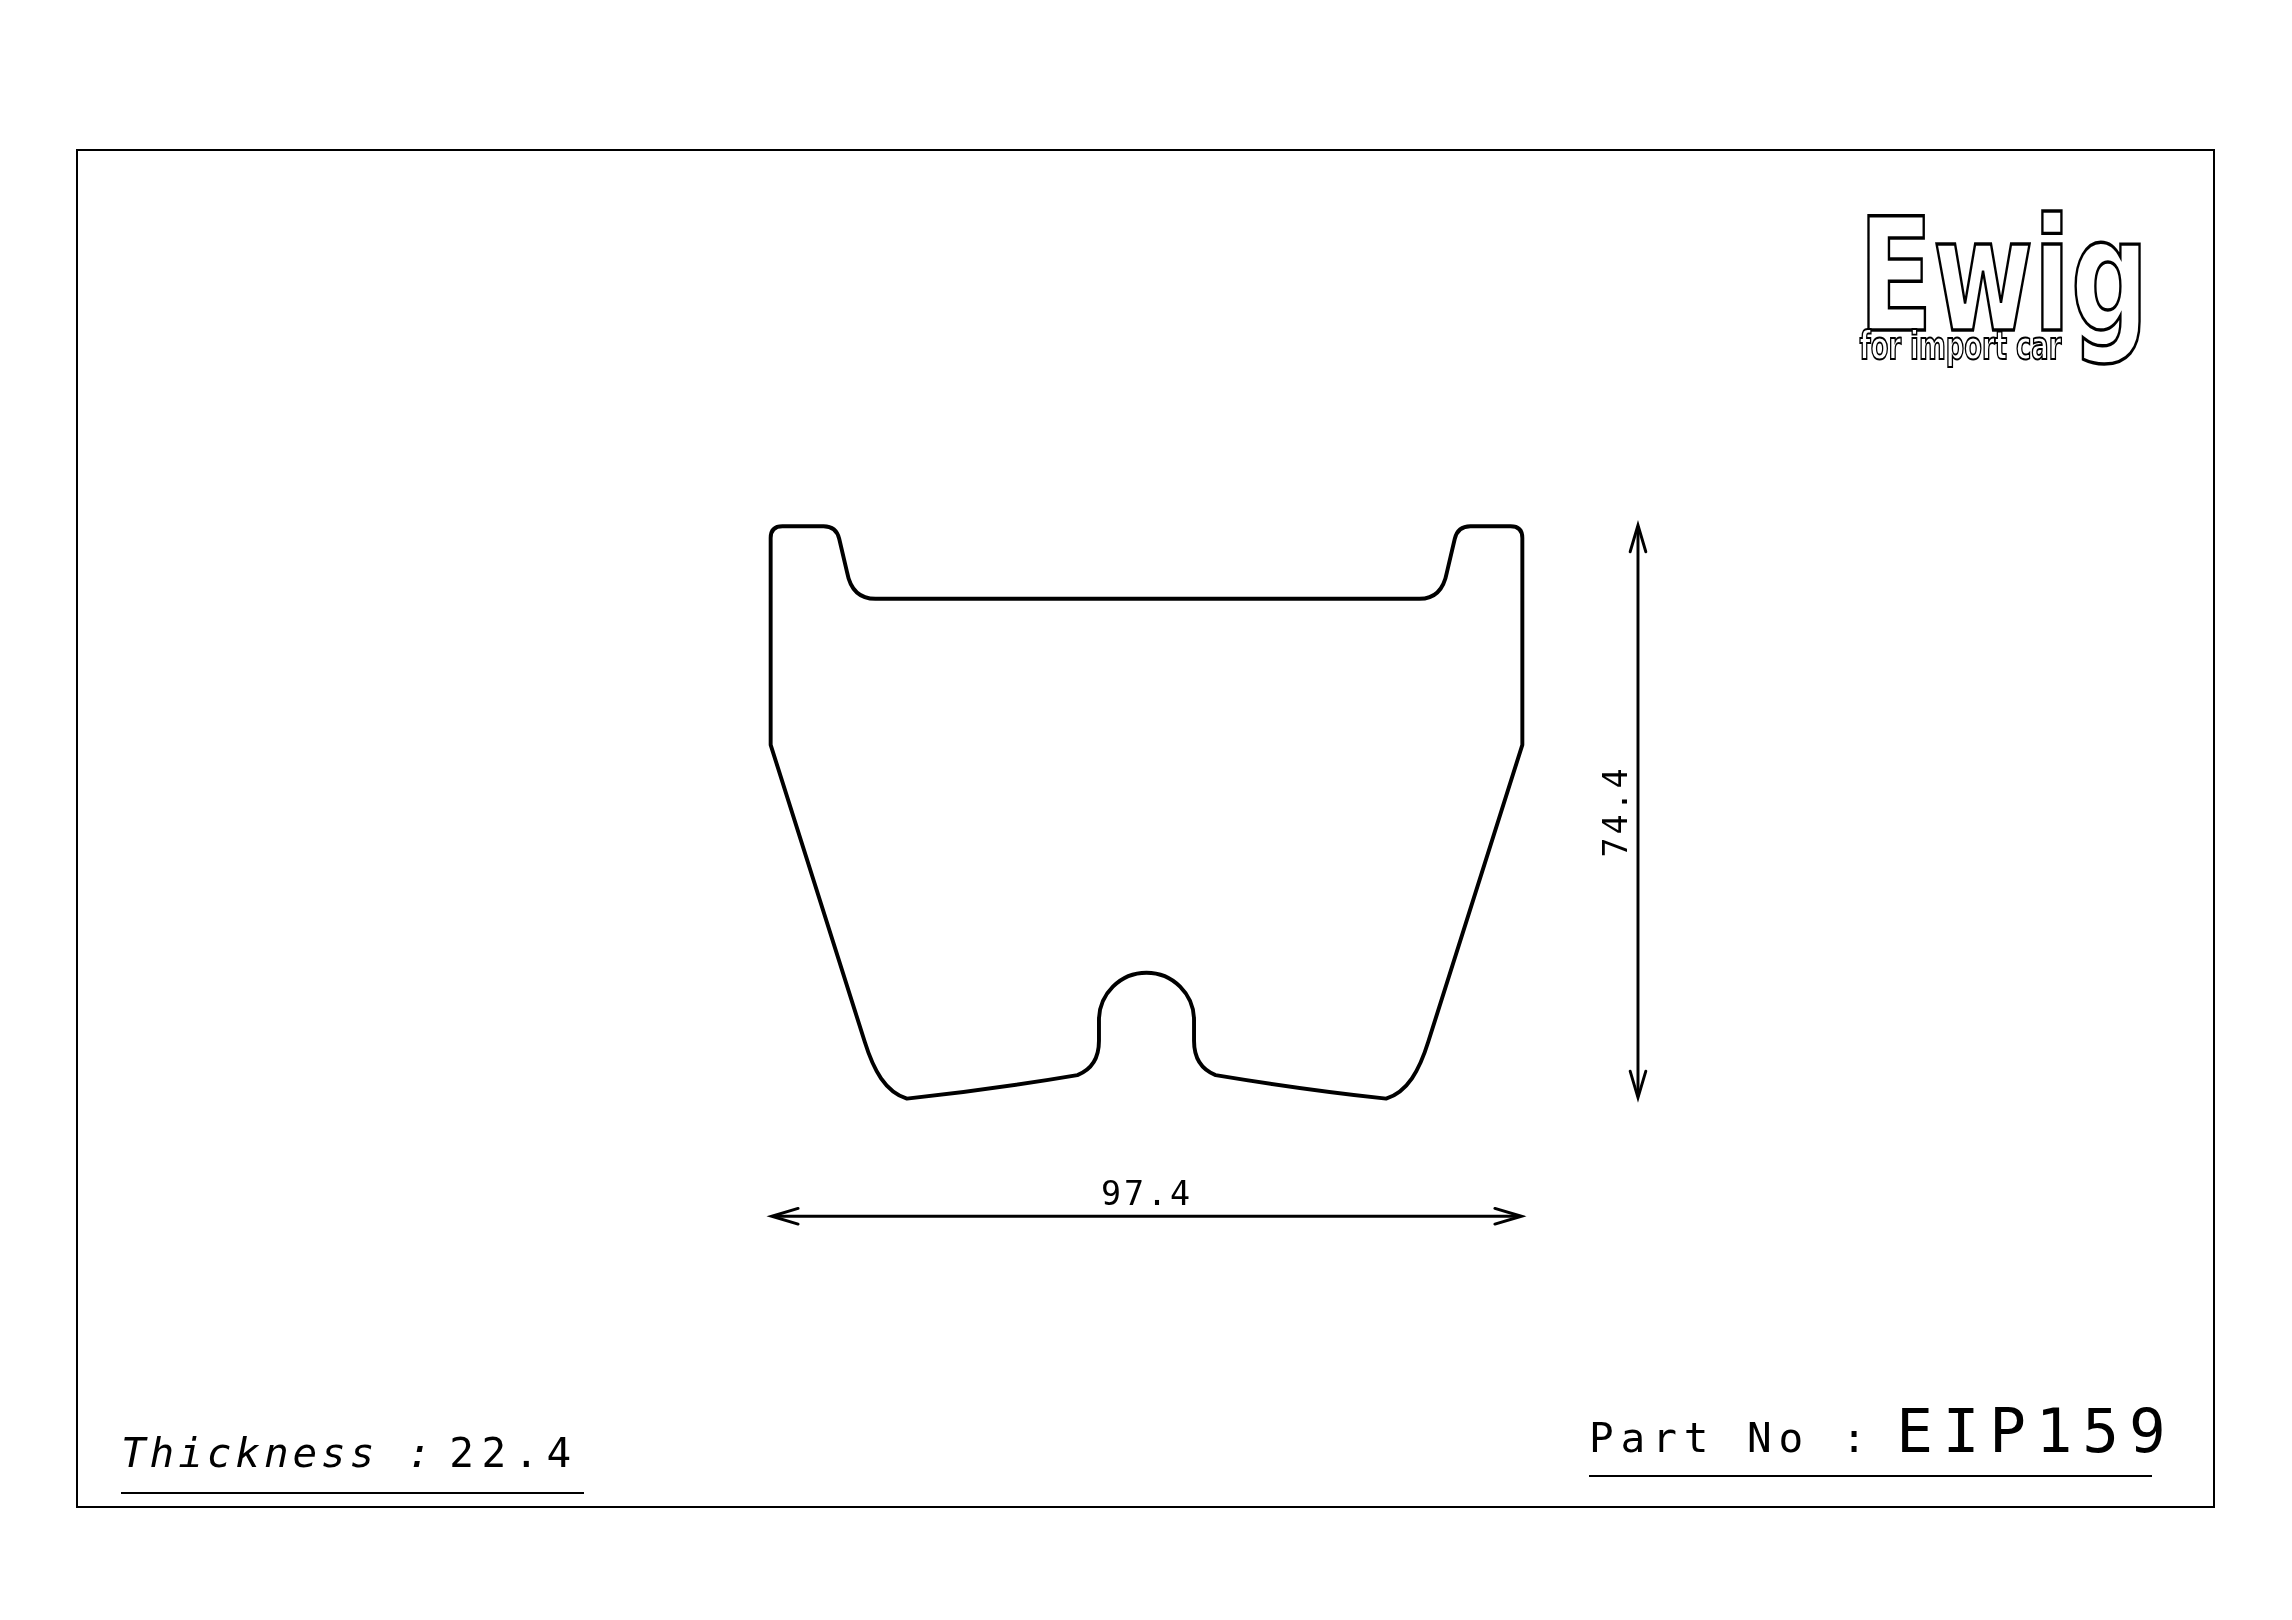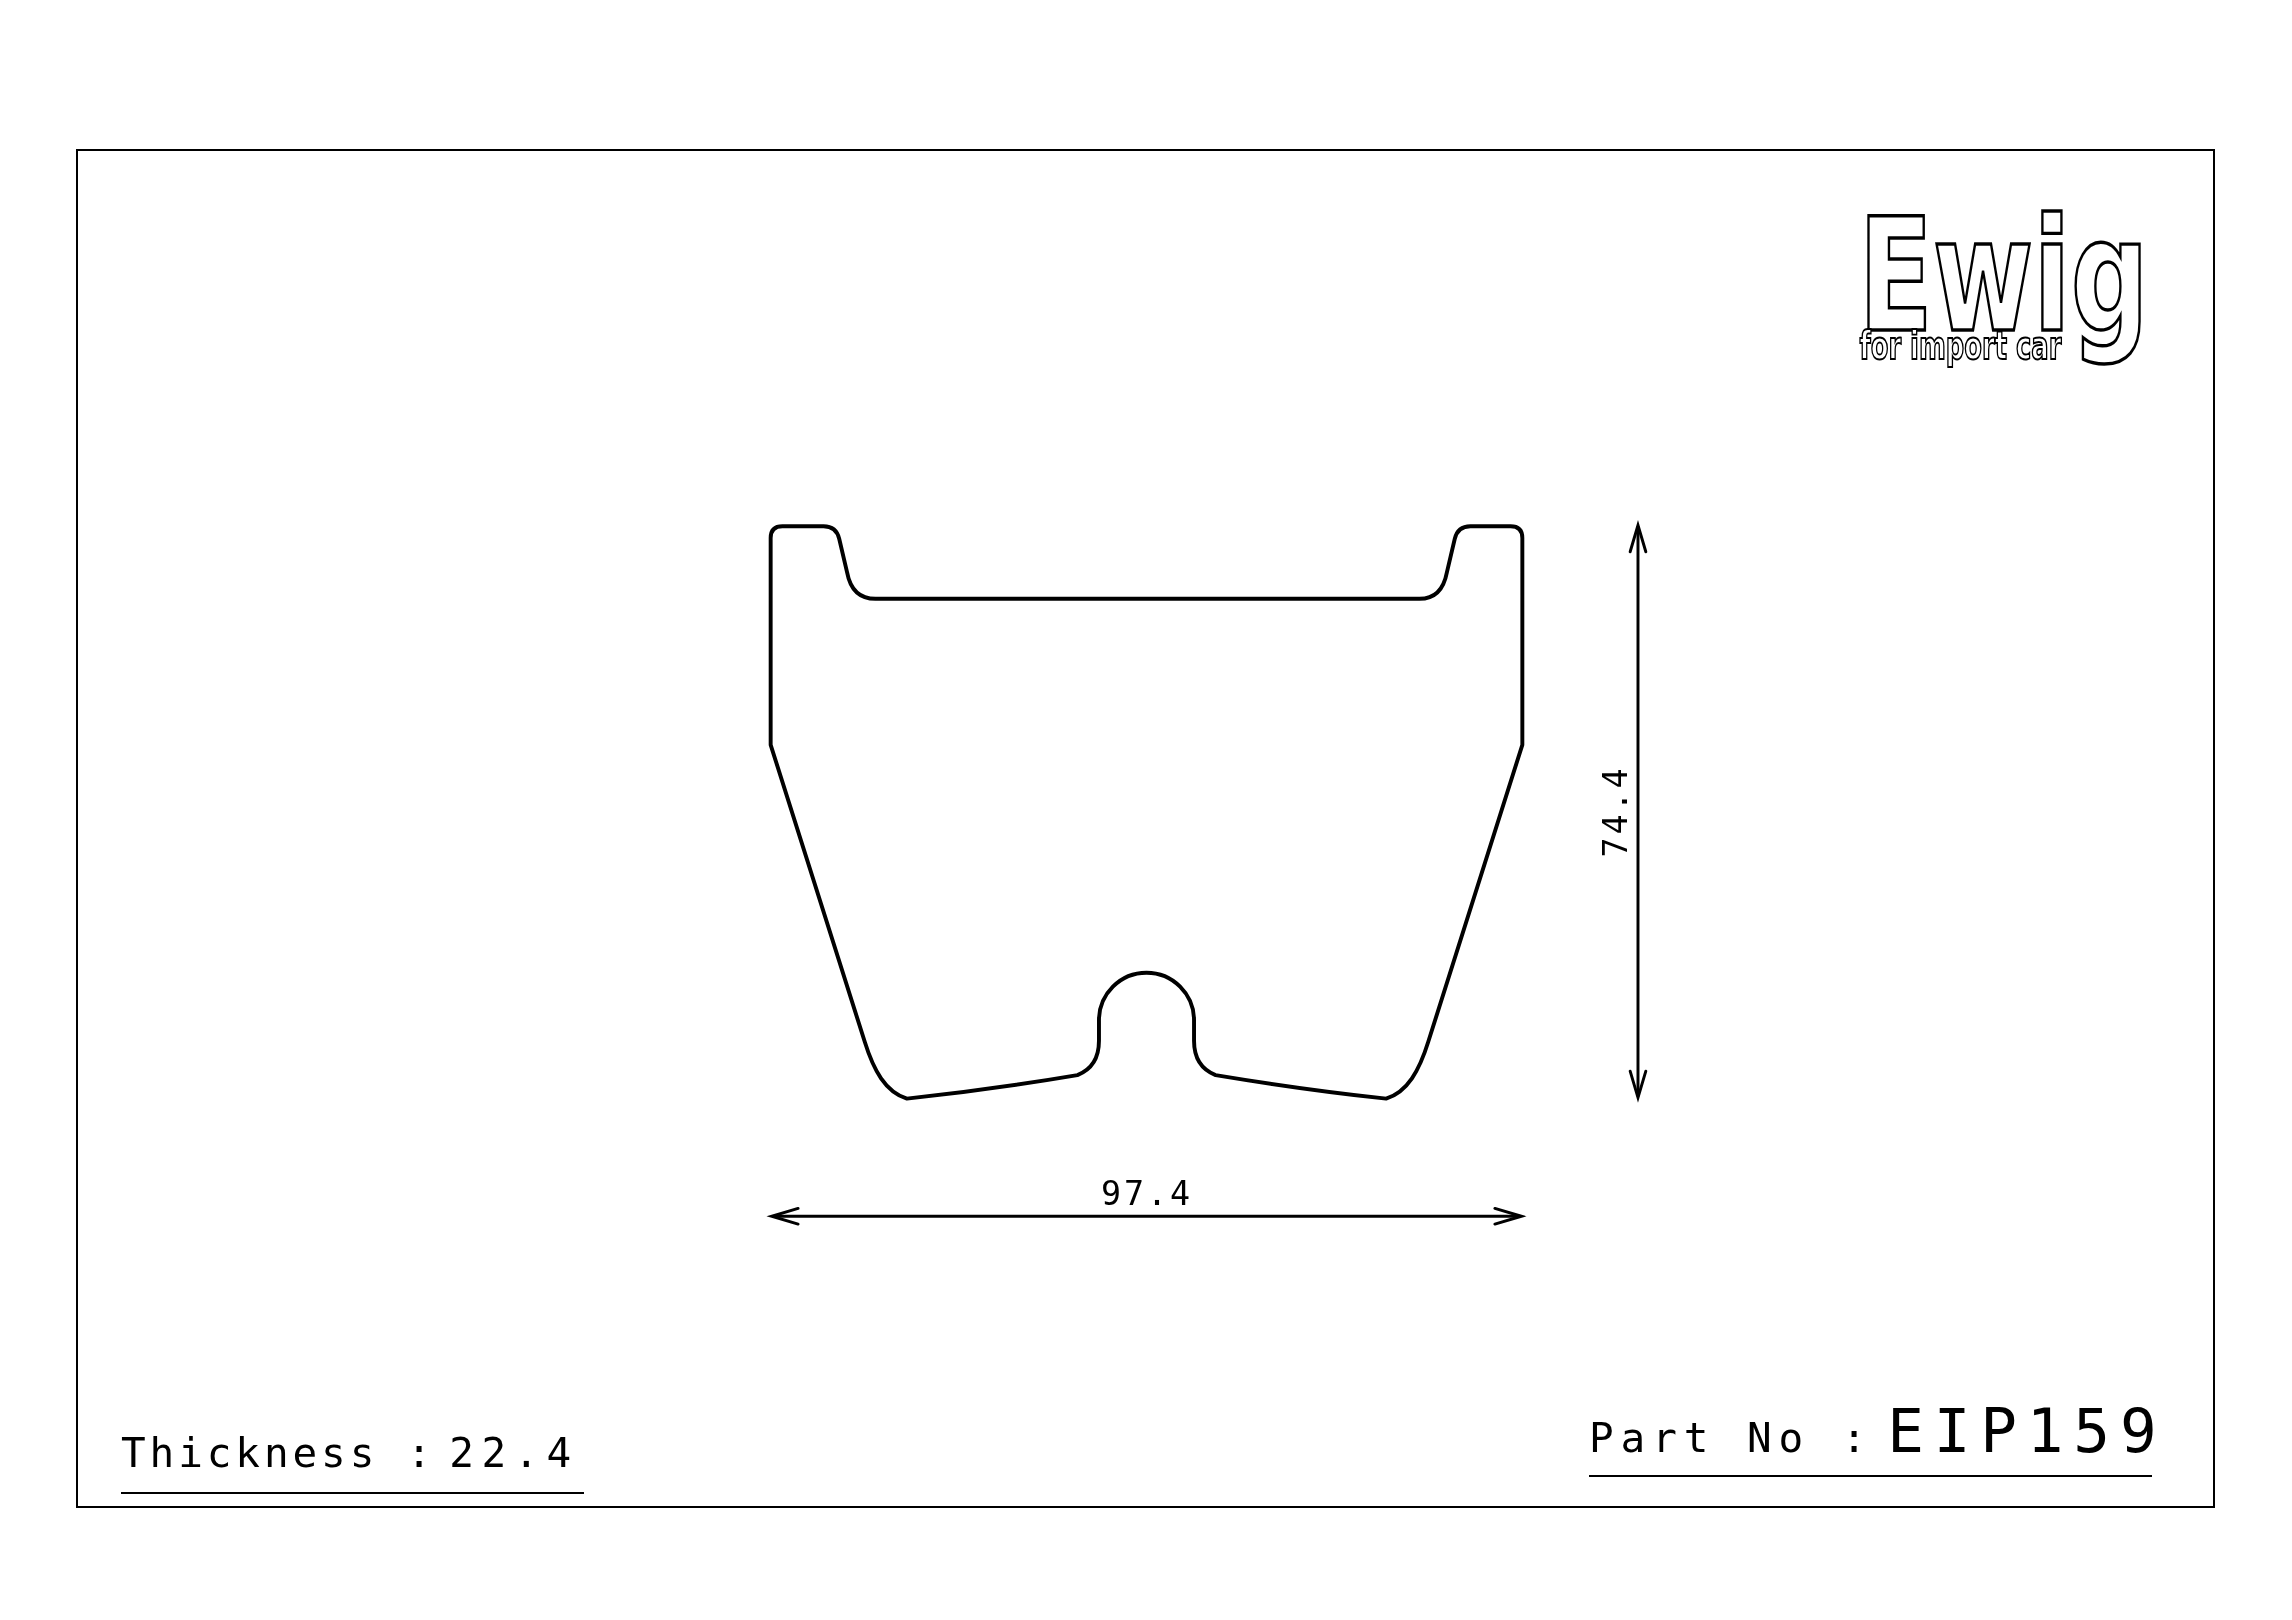--- a/index.html
+++ b/index.html
@@ -50,32 +50,32 @@
     left: 1589px;
     top: 1400px;
     width: 563px;
     padding-bottom: 5.9px;
   }
   .lbl-small {
     font-size: 41px;
     letter-spacing: 6.9px;
     line-height: 61px;
   }
-  .thickness-box .lbl-small { letter-spacing: 3.9px; }
+  .thickness-box .lbl-small { letter-spacing: 3.9px; font-style: italic; }
   .thickness-box .val-small {
     font-size: 41px;
     letter-spacing: 7.8px;
     line-height: 61px;
     margin-left: 13.7px;
   }
   .partno-box .val-big {
     font-size: 61px;
     letter-spacing: 9.8px;
     line-height: 61px;
-    margin-left: 14px;
+    margin-left: 23px;
     font-weight: 500;
   }
 </style>
 </head>
 <body>
 
 <div class="stage">
 
   <div class="frame"></div>
 

